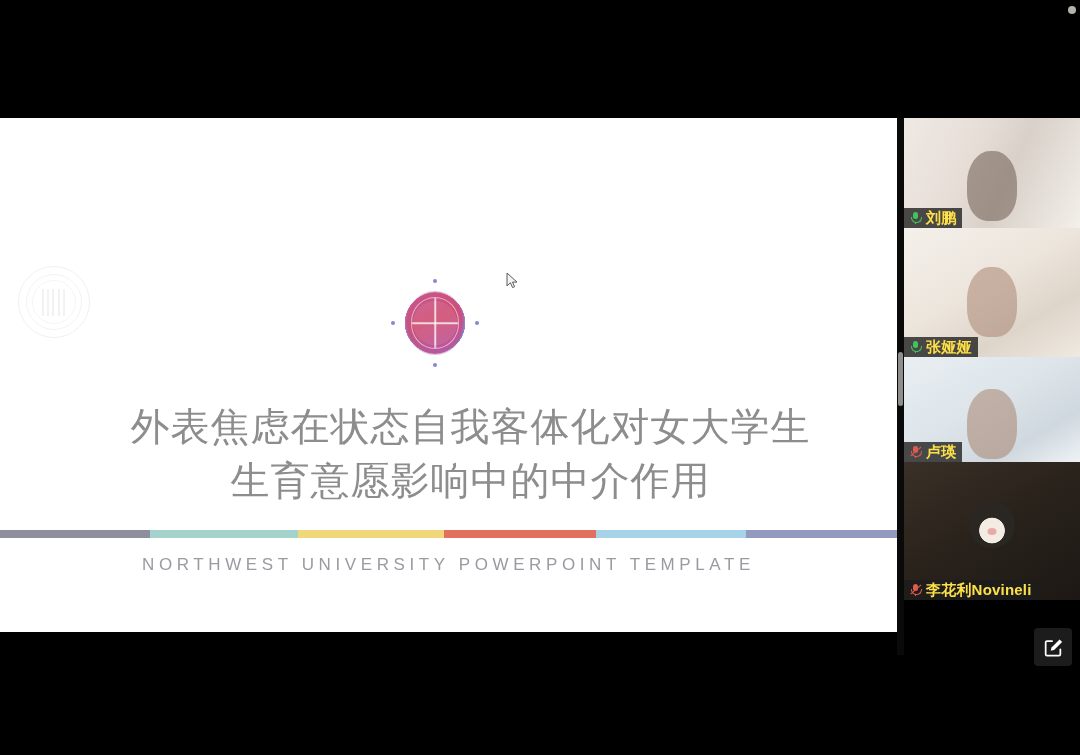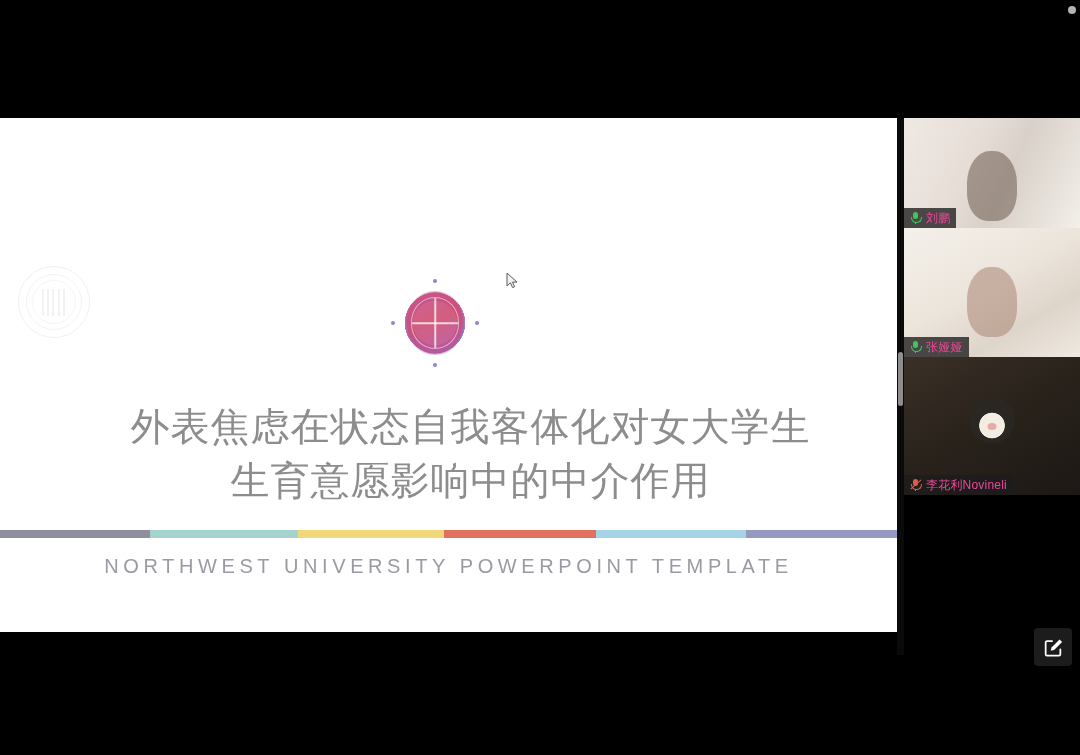--- a/index.html
+++ b/index.html
@@ -36,36 +36,36 @@
       border:1px solid rgba(255,255,255,.55);border-radius:50% / 48%;}
   .logo .dot{position:absolute;width:4px;height:4px;border-radius:50%;background:#8a86cf;}
 
   .title{position:absolute;left:0;right:0;top:282px;text-align:center;color:#8d8d8d;
          font-size:39px;line-height:54px;letter-spacing:1px;white-space:pre-line;margin-left:44px;}
 
   .divider{position:absolute;left:0;top:412px;width:897px;height:8px;display:flex;}
   .divider span{display:block;height:100%;}
 
   .subtitle{position:absolute;left:0;right:0;top:437px;text-align:center;color:#9a9aa2;
-            font-size:20px;letter-spacing:4.6px;}
+            font-size:17px;letter-spacing:4.6px;}
 
   .cursor{position:absolute;left:506px;top:154px;width:14px;height:18px;}
 
   
   #scrollbar{position:absolute;left:897px;top:118px;width:7px;height:537px;background:#0a0a0a;}
   #scrollbar .thumb{position:absolute;left:1px;top:234px;width:5px;height:54px;background:#8e8e8e;border-radius:3px;}
 
   
   #panel{position:absolute;left:904px;top:118px;width:176px;height:537px;}
   .tile{position:relative;width:176px;overflow:hidden;background:#1b1b1b;}
   .tile.active{outline:2px solid #2fbf4f;outline-offset:-2px;}
   .tile .vid{position:absolute;inset:0;}
   .namebar{position:absolute;left:0;bottom:0;height:20px;padding:0 6px;display:flex;align-items:center;gap:5px;
            background:rgba(28,28,28,.78);max-width:100%;box-sizing:border-box;}
-  .namebar .nm{color:#ec4899;font-size:12px;white-space:nowrap;letter-spacing:.2px;}
+  .namebar .nm{color:#fde047;font-size:15px;white-space:nowrap;letter-spacing:.2px;font-weight:bold;}
   .mic{width:11px;height:13px;flex:none;position:relative;}
   .mic .body{position:absolute;left:3px;top:0;width:5px;height:7px;border-radius:2.5px;}
   .mic .arc{position:absolute;left:1px;top:5.5px;width:9px;height:4.5px;border:1.3px solid;border-top:none;border-radius:0 0 6px 6px;}
   .mic .stem{position:absolute;left:5px;top:10px;width:1.3px;height:2.5px;}
   .mic.on .body{background:#3fc45e;} .mic.on .arc{border-color:#3fc45e;} .mic.on .stem{background:#3fc45e;}
   .mic.off .body{background:#e05a4e;} .mic.off .arc{border-color:#e05a4e;} .mic.off .stem{background:#e05a4e;}
   .mic.off:after{content:"";position:absolute;left:-1px;top:5.5px;width:14px;height:1.4px;background:#e05a4e;transform:rotate(-42deg);}
 
   .avatar{position:absolute;left:50%;top:46%;transform:translate(-50%,-50%);width:46px;height:46px;border-radius:50%;overflow:hidden;}
 
@@ -146,20 +146,32 @@
         <div style="position: absolute; left: 50%; top: 30%; transform: translateX(-50%); width: 50px; height: 70px; border-radius: 46% 46% 40% 40%; background: rgb(169, 133, 114); opacity: 0.55;"></div>
         <div class="namebar">
           <span class="mic on">
             <span class="body"></span>
             <span class="arc"></span>
             <span class="stem"></span>
           </span>
           <span class="nm">张娅娅</span>
         </div>
       </div>
+      <div class="tile" style="height: 105px;">
+        <div class="vid" style="background: linear-gradient(150deg, rgb(233, 238, 242) 0%, rgb(221, 229, 234) 45%, rgb(207, 216, 222) 75%, rgb(238, 242, 245) 100%);"></div>
+        <div style="position: absolute; left: 50%; top: 30%; transform: translateX(-50%); width: 50px; height: 70px; border-radius: 46% 46% 40% 40%; background: rgb(168, 131, 110); opacity: 0.55;"></div>
+        <div class="namebar">
+          <span class="mic off">
+            <span class="body"></span>
+            <span class="arc"></span>
+            <span class="stem"></span>
+          </span>
+          <span class="nm">卢瑛</span>
+        </div>
+      </div>
       <div class="tile" style="height: 138px;">
         <div class="vid" style="background: linear-gradient(150deg, rgb(58, 48, 39) 0%, rgb(42, 35, 28) 45%, rgb(29, 24, 21) 100%);"></div>
         <div class="avatar" style="background: radial-gradient(circle at 50% 62%, rgb(243, 236, 226) 0px, rgb(243, 236, 226) 34%, rgb(42, 38, 34) 36%, rgb(42, 38, 34) 100%);">
           <div style="position:absolute;left:50%;top:56%;transform:translateX(-50%);width:9px;height:7px;border-radius:50%;background:#e8a9a9"></div>
         </div>
         <div class="namebar">
           <span class="mic off">
             <span class="body"></span>
             <span class="arc"></span>
             <span class="stem"></span>

